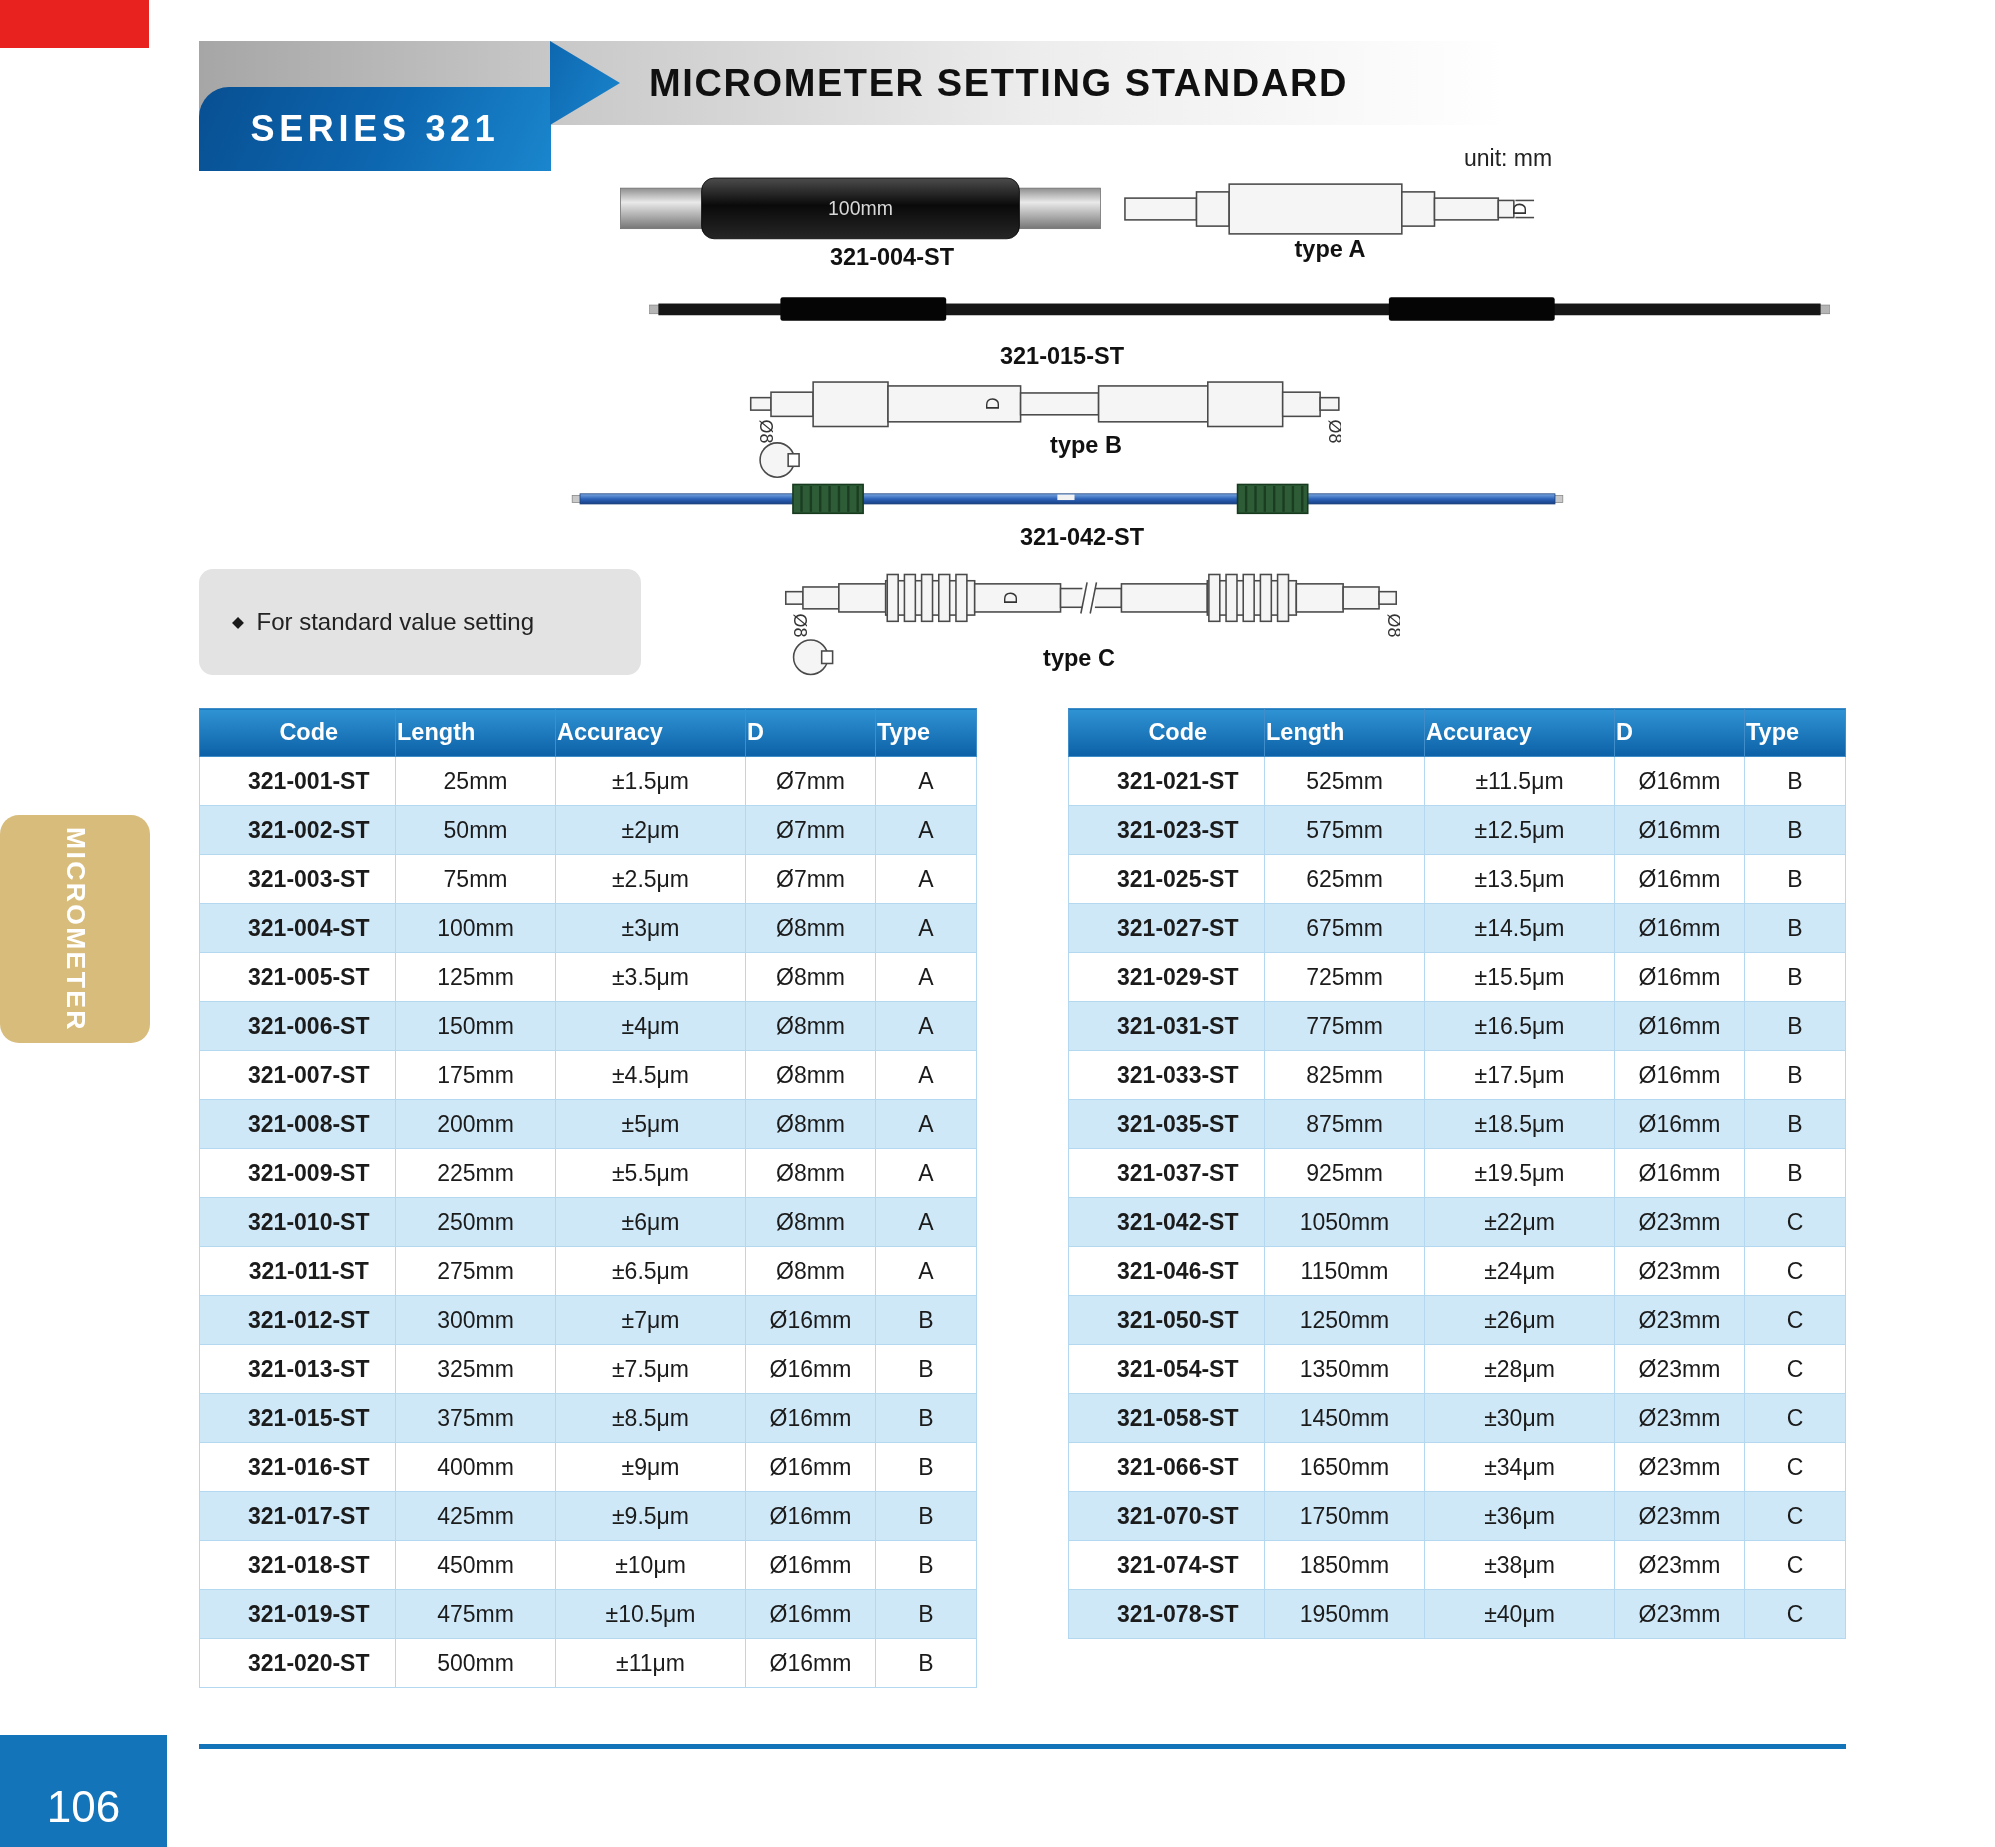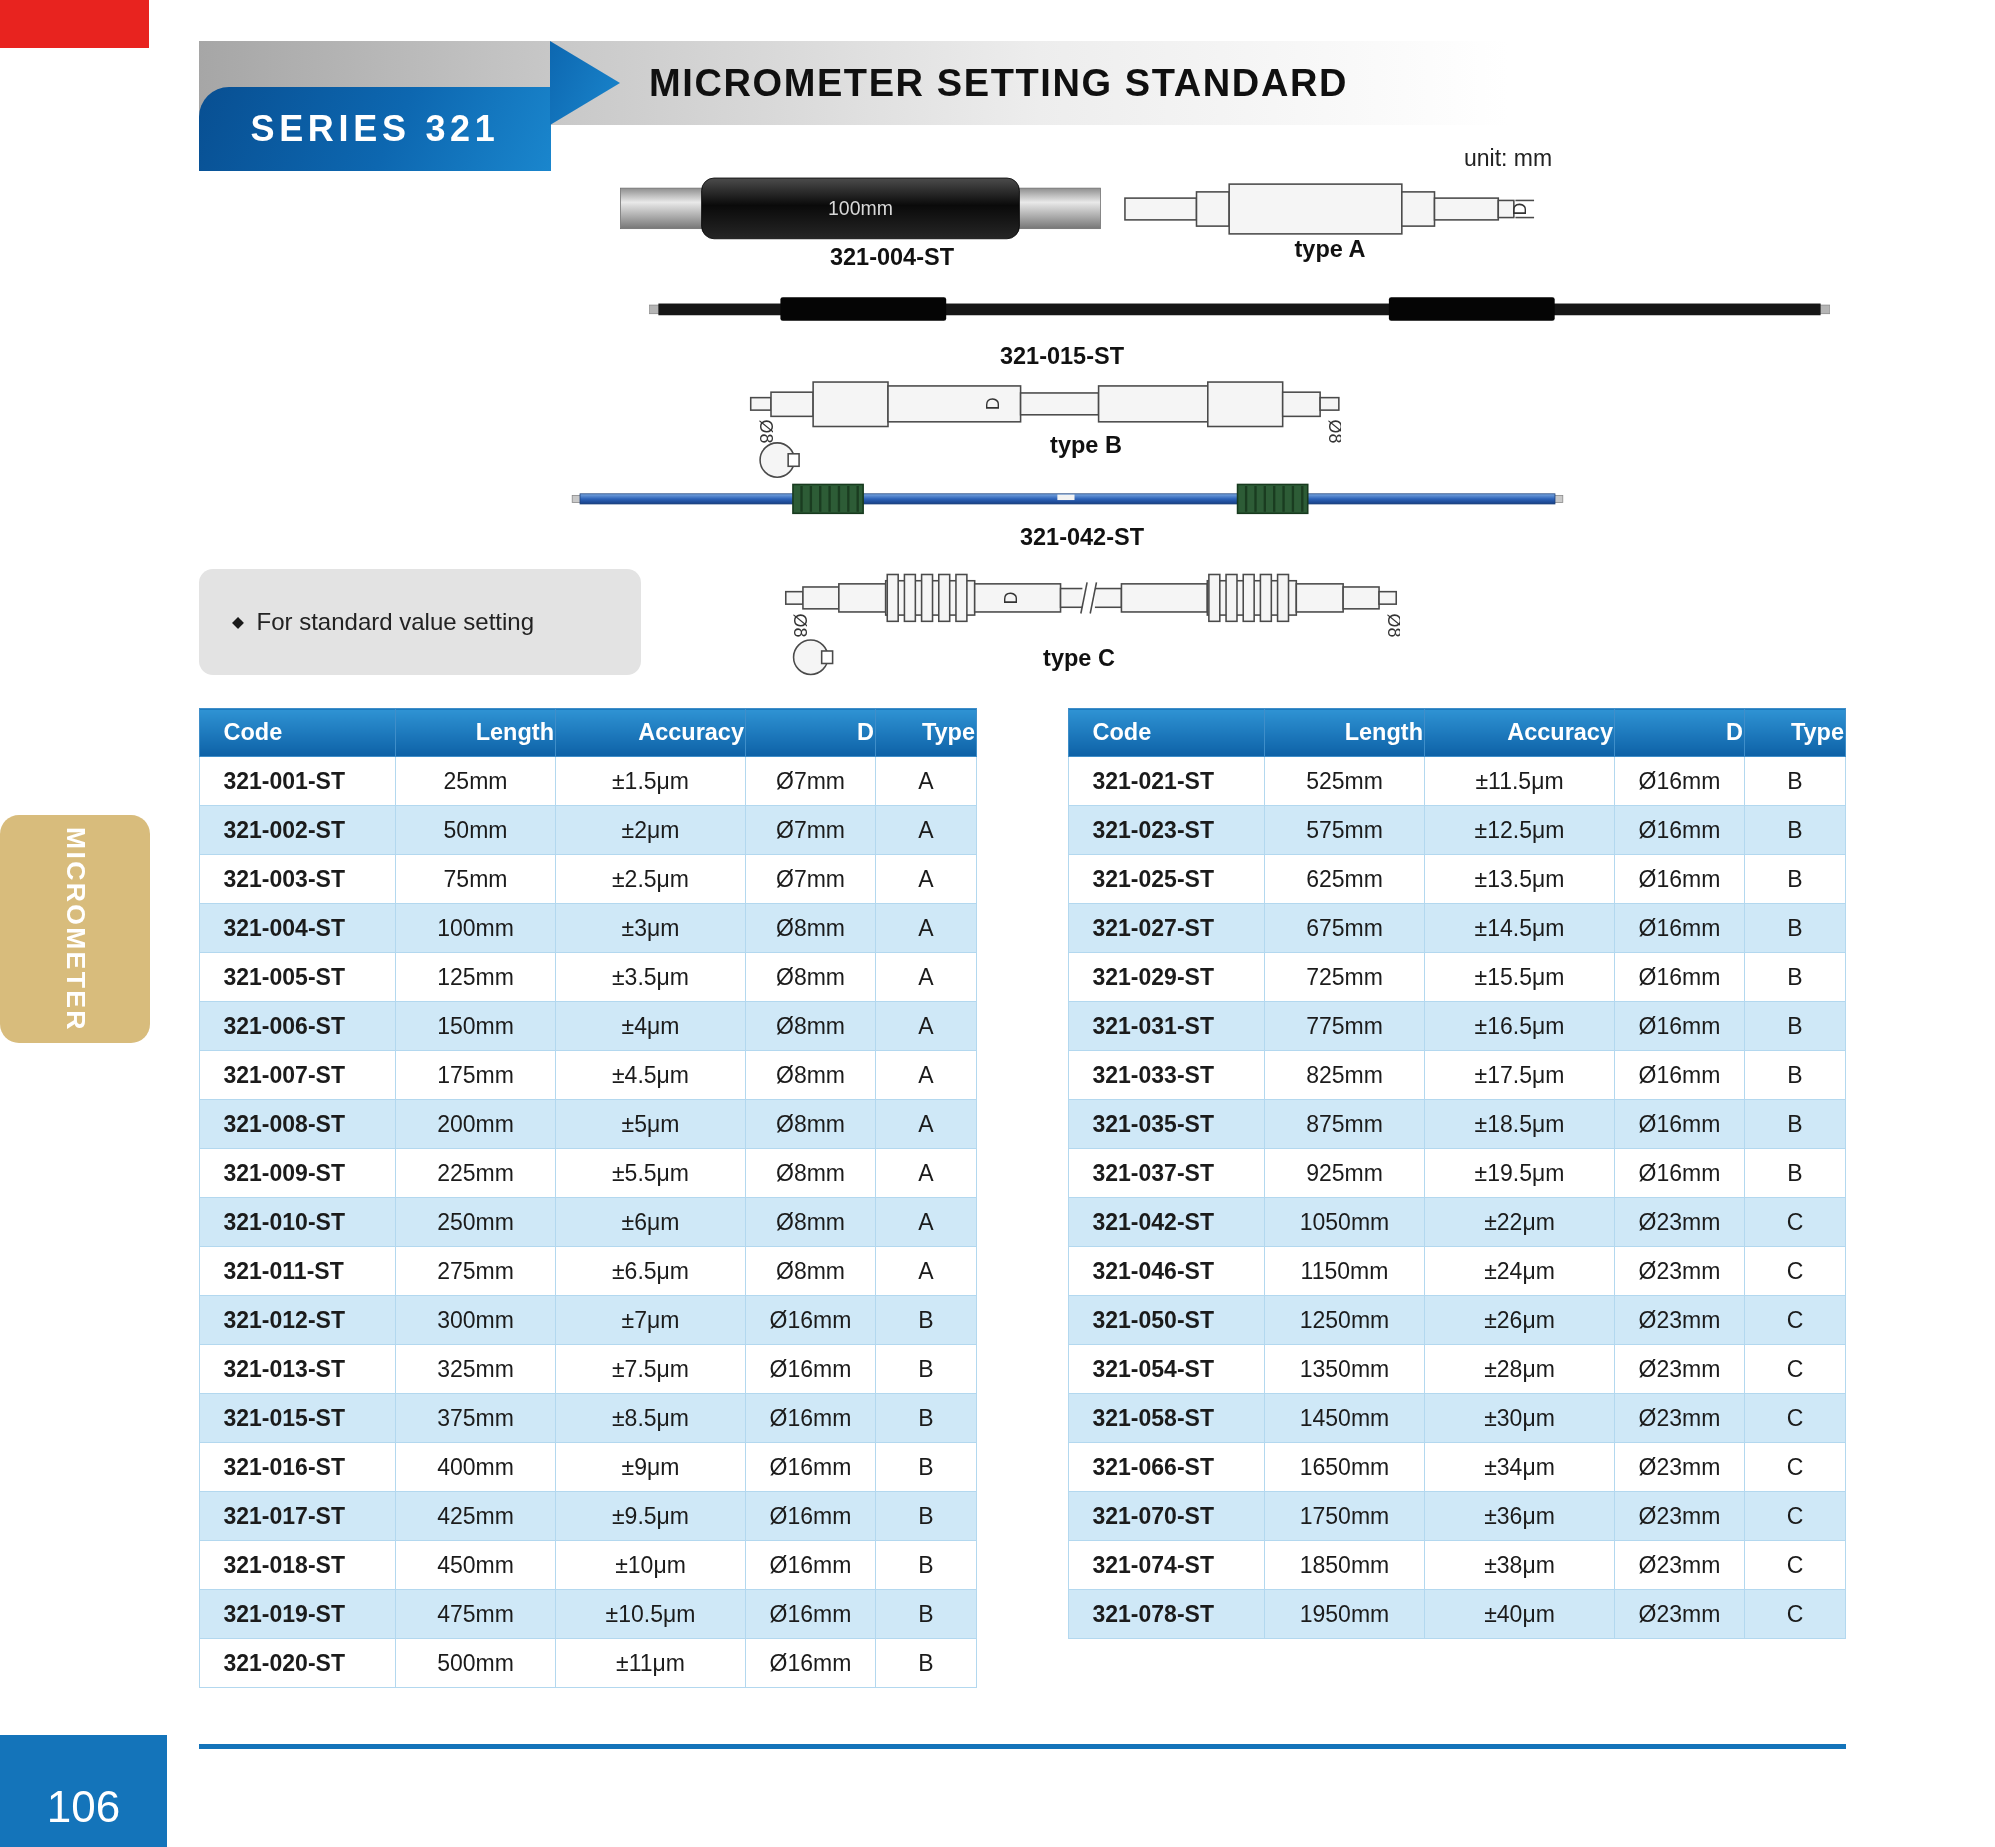--- a/index.html
+++ b/index.html
@@ -60,28 +60,28 @@
   table.spec-table {
     position: absolute; top: 708px; width: 777px;
     border-collapse: collapse; table-layout: fixed;
     background: #fff; border: 1.6px solid #4a94cf;
   }
   table.spec-table.left  { left: 199px; }
   table.spec-table.right { left: 1068px; }
   .spec-table th {
     background: linear-gradient(180deg, #2f93d4 0%, #0d61a6 100%);
     color: #ffffff; font-size: 23.5px; font-weight: bold;
-    height: 45px; border: 0.8px solid #3f8ec9; text-align: right;
+    height: 45px; border: 0.8px solid #3f8ec9; text-align: left;
   }
   .spec-table td {
     height: 46px; font-size: 23px; color: #1b1b1b; text-align: center;
     border: 0.8px solid #b3d8ef; background: #ffffff;
   }
   .spec-table td:first-child, .spec-table th:first-child {
-    text-align: left; padding-left: 23.5px;
+    text-align: center; padding-left: 23.5px;
   }
   .spec-table td:first-child { font-weight: bold; }
   .spec-table tbody tr:nth-child(even) td { background: #cfe8f7; }
 
   
   .side-tab {
     left: 0; top: 815px; width: 150px; height: 228px;
     background: #d8bc7c; border-radius: 19px;
     display: flex; align-items: center; justify-content: center;
   }

